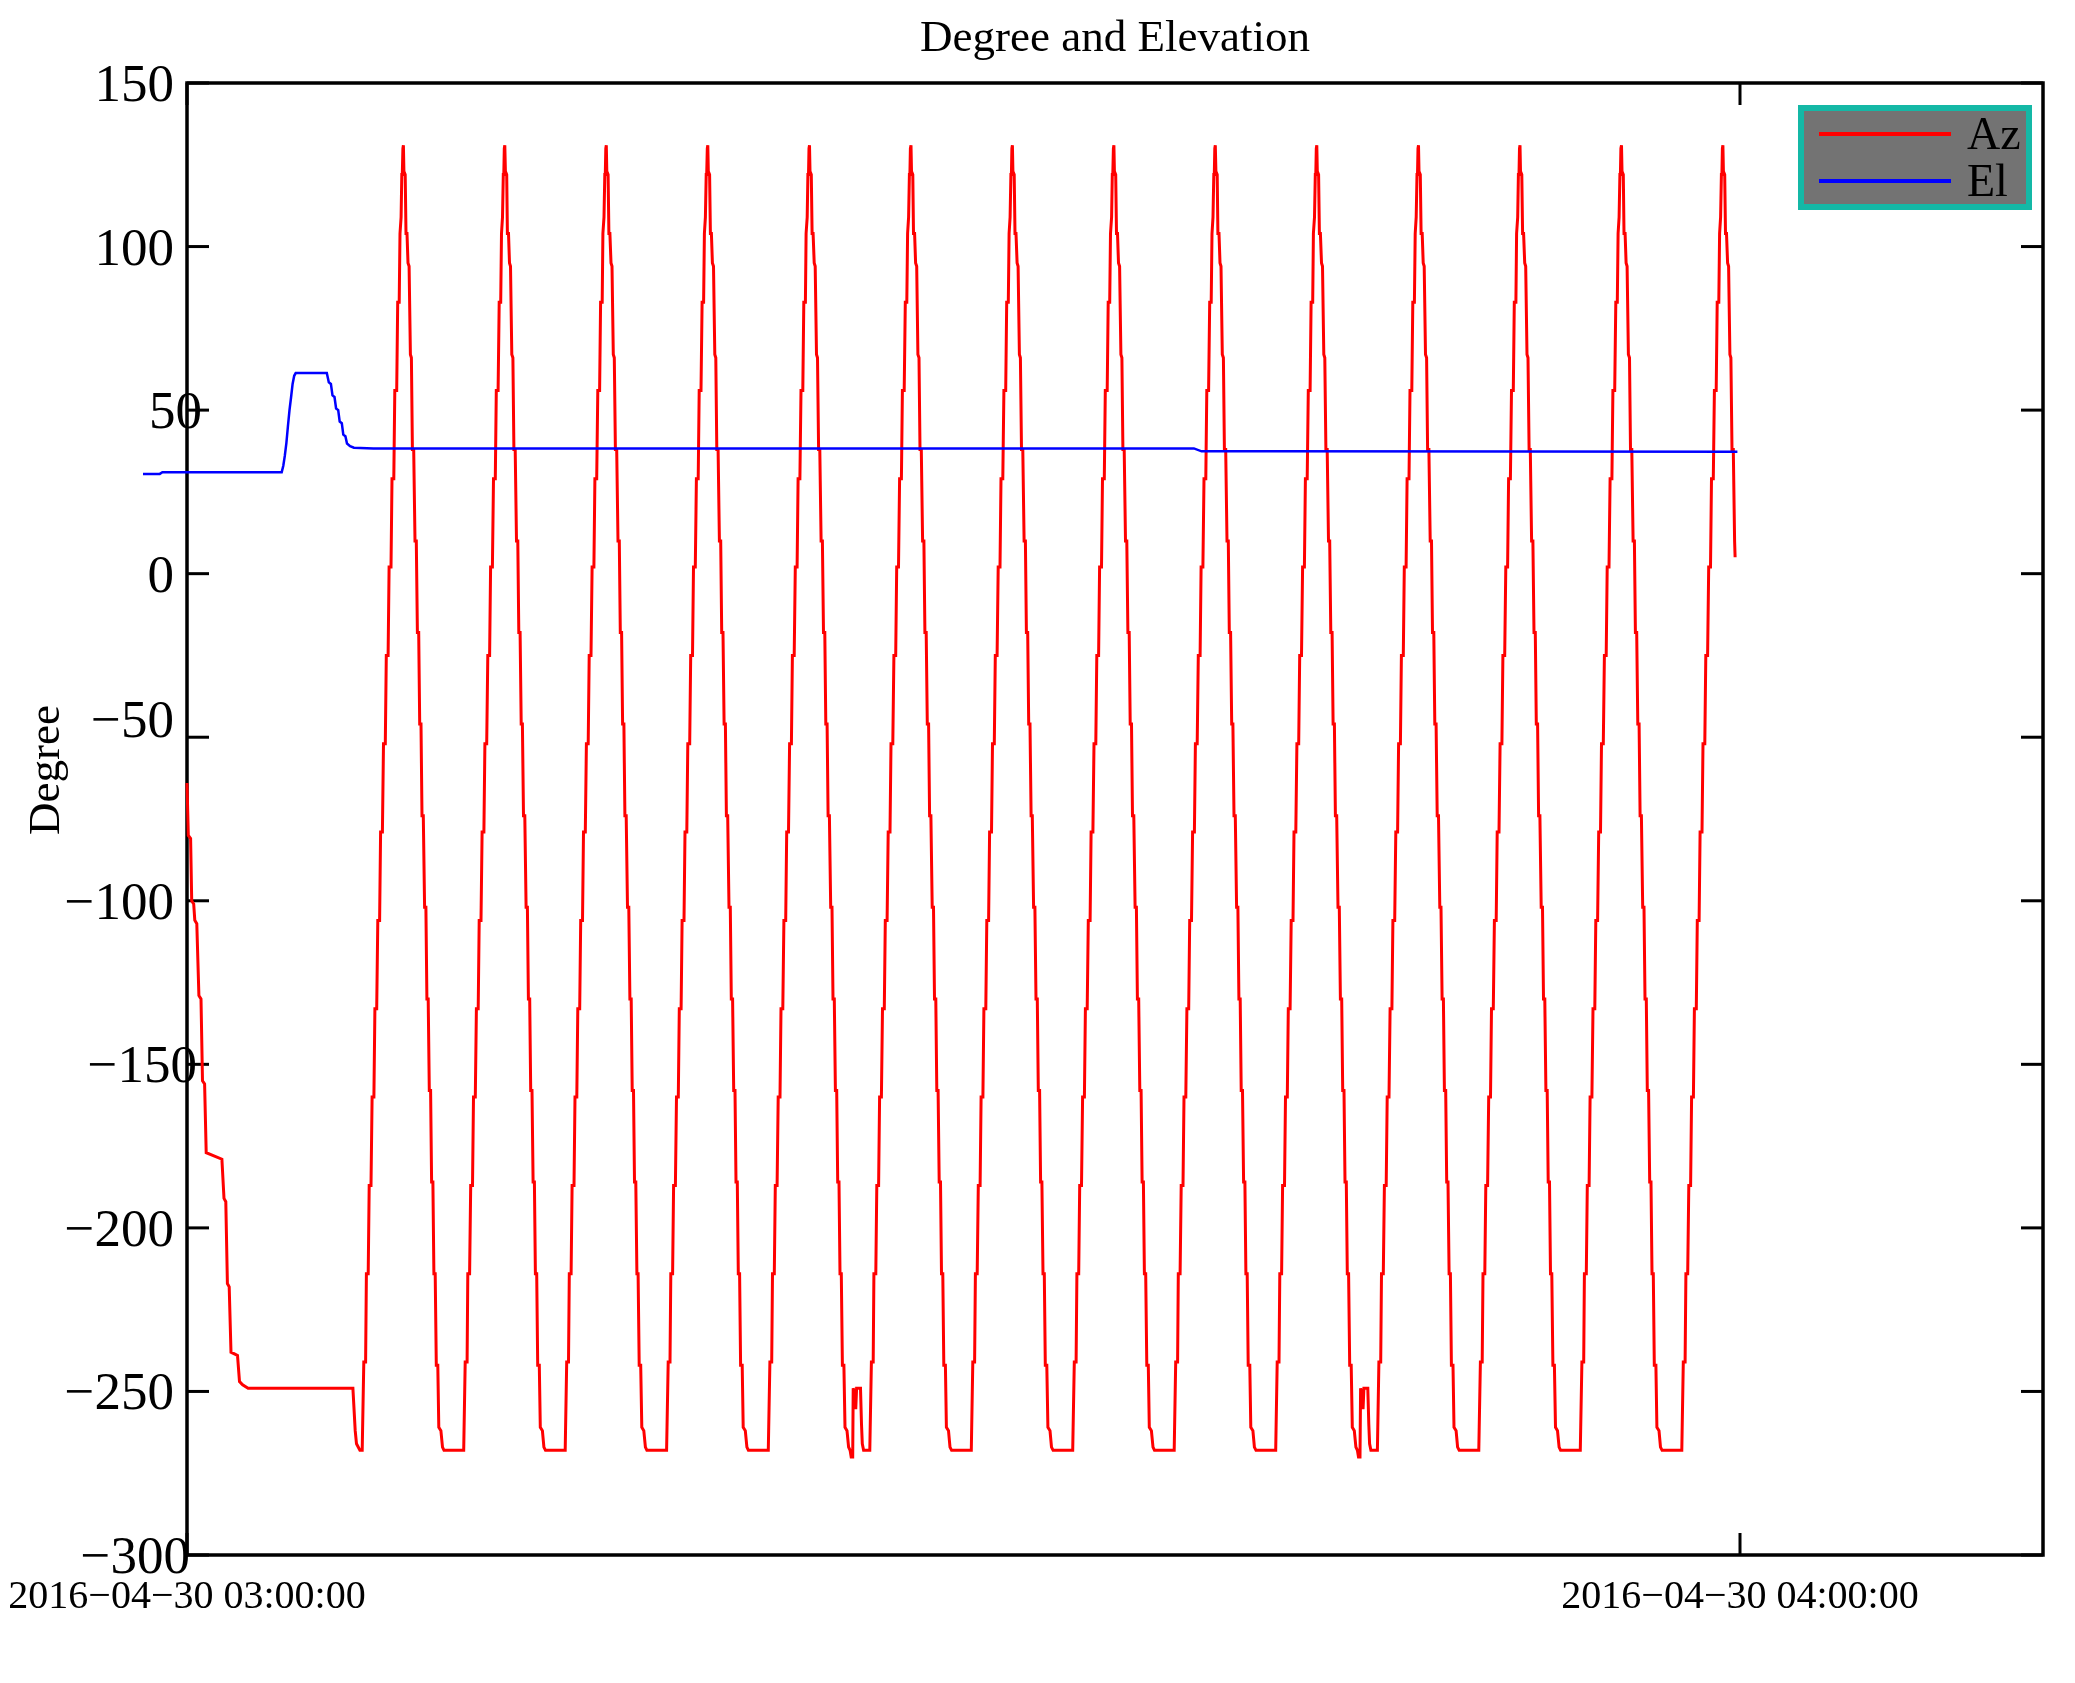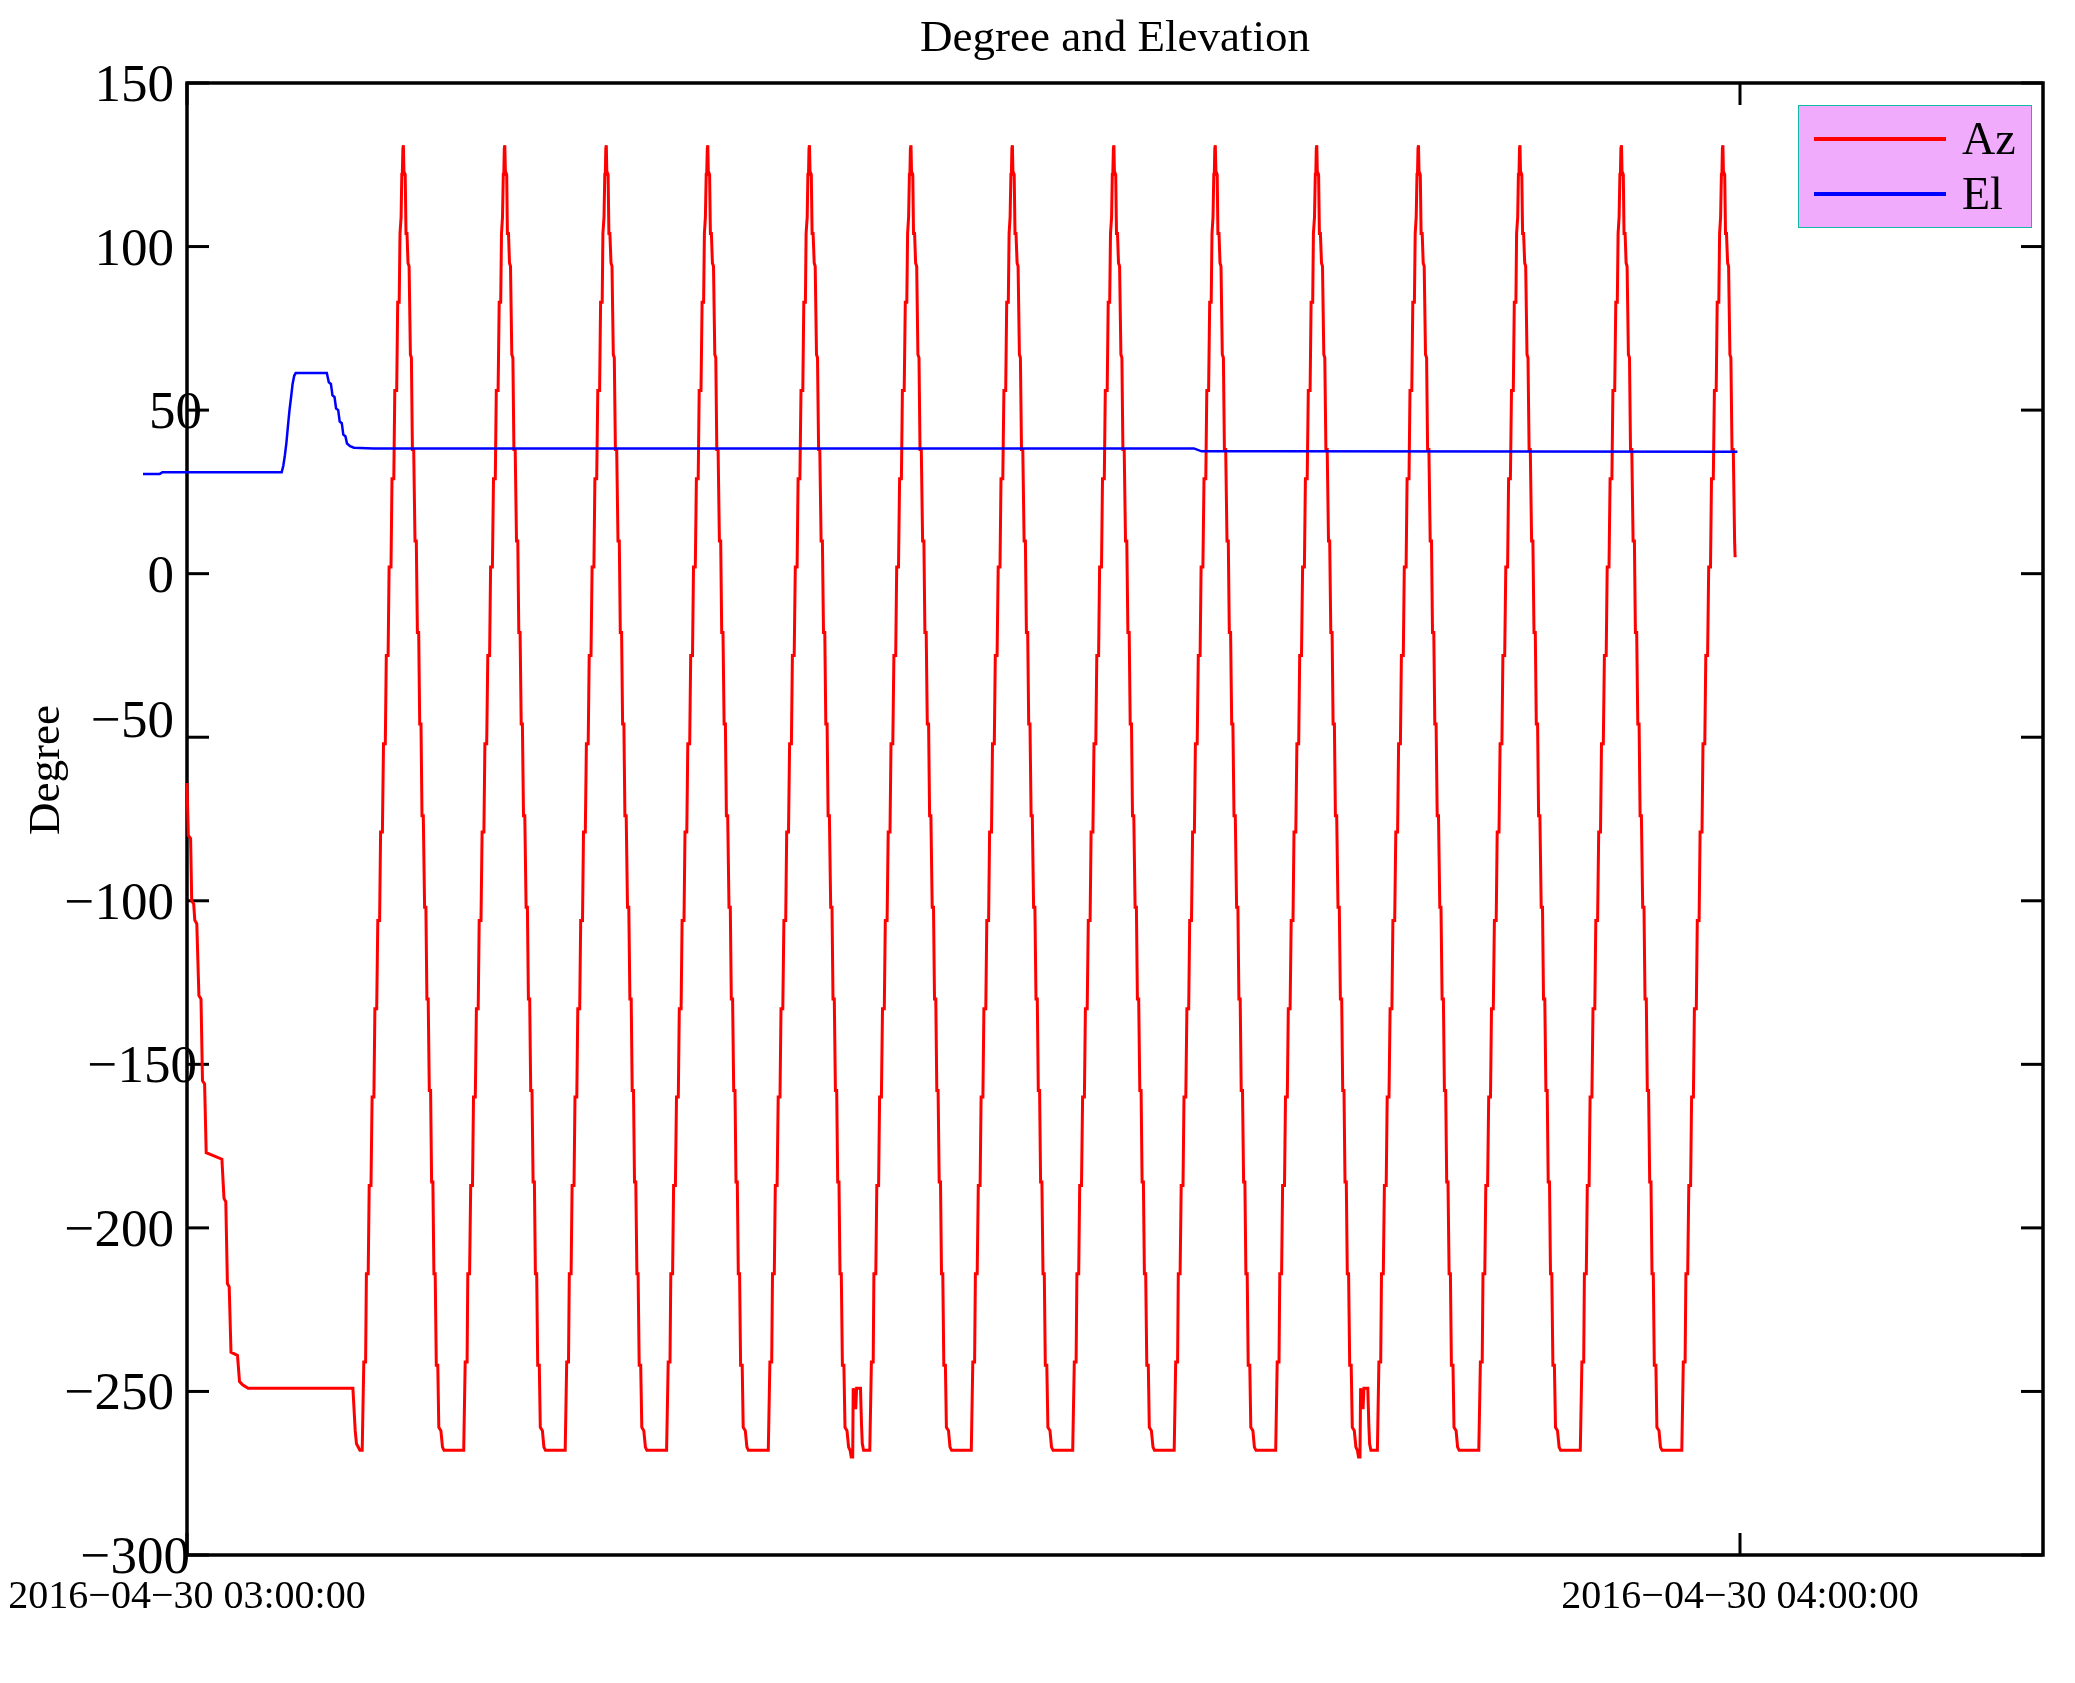--- a/index.html
+++ b/index.html
@@ -24,22 +24,22 @@
   }
   .ytick{
     position:absolute;left:0;width:174px;text-align:right;
     font-size:53px;line-height:48px;white-space:nowrap;
   }
   .xtick{
     position:absolute;transform:translateX(-50%);
     font-size:40px;line-height:46px;white-space:nowrap;text-align:center;
   }
   .legend{
-    position:absolute;left:1798px;top:105px;width:234px;height:123px;
-    border:1px solid #14b8a6;background:#f0abfc;box-sizing:border-box;
+    position:absolute;left:1798px;top:105px;width:234px;height:105px;
+    border:6px solid #14b8a6;background:#737373;box-sizing:border-box;
     display:flex;flex-direction:column;justify-content:space-evenly;
   }
   .legend-row{display:flex;align-items:center;padding-left:15px;}
   .legend-line{display:inline-block;width:132px;height:0;border-top:4px solid #000;}
   .legend-label{font-size:46px;margin-left:16px;line-height:46px;}
 </style>
 </head>
 <body>
 
 <div class="figure">

